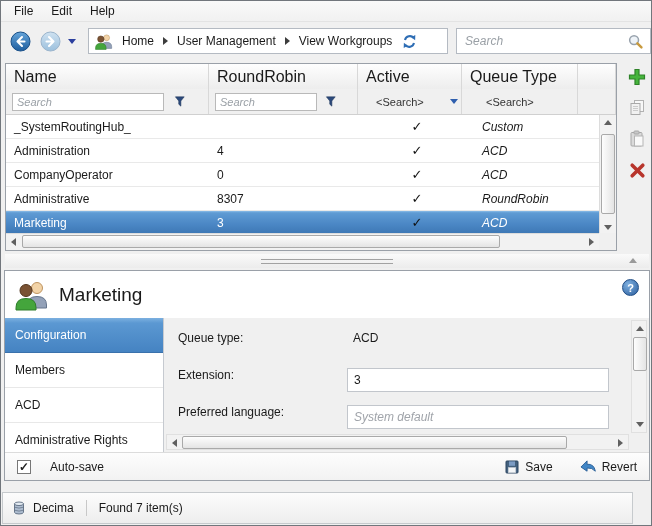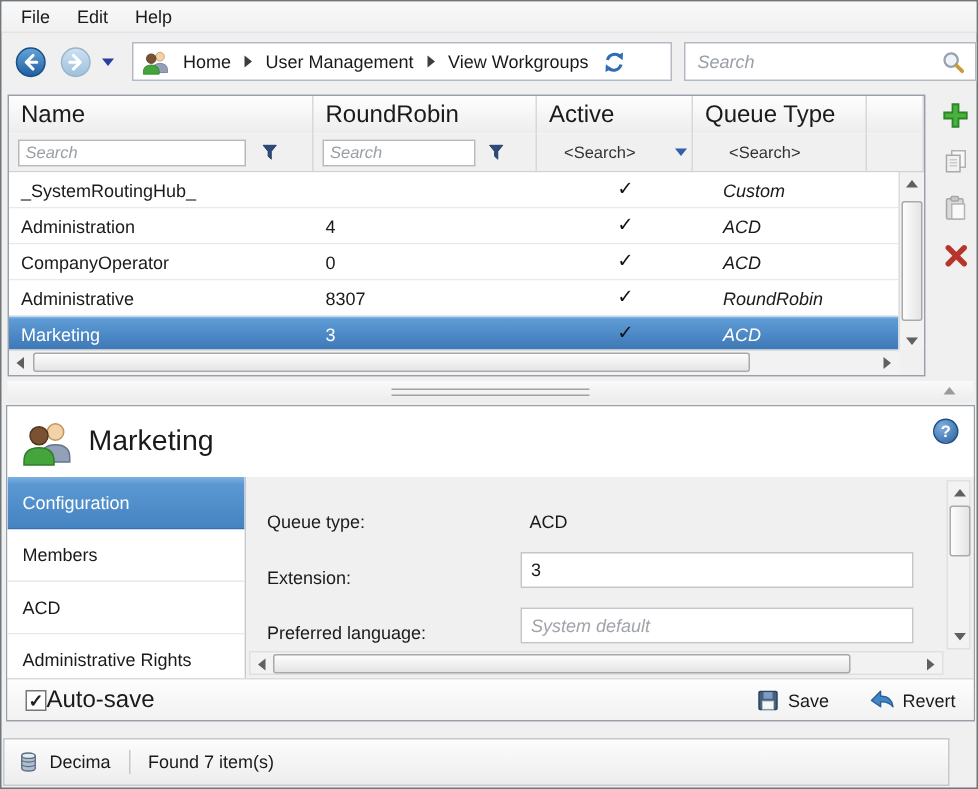--- a/index.html
+++ b/index.html
@@ -68,31 +68,31 @@
   
   .detail{position:absolute;left:3px;top:269px;width:646px;height:211px;background:#fff;border:1px solid #9aa0a8;}
   .d-header{position:absolute;left:0;top:0;right:0;height:47px;background:#fff;display:flex;align-items:center;padding:0 10px;}
   .d-title{font-size:19px;color:#1a1a1a;margin-left:10px;}
   .help-btn{position:absolute;right:10px;top:8px;width:17px;height:17px;border-radius:50%;background:radial-gradient(circle at 35% 30%,#7fb0e0,#2c5f9e);border:1px solid #1f4d86;color:#fff;font-size:11px;font-weight:bold;display:flex;align-items:center;justify-content:center;}
   .d-body{position:absolute;left:0;top:47px;right:0;bottom:28px;display:flex;}
   .tabs{width:177px;border-right:1px solid #c6cad0;background:#fff;overflow:hidden;}
   .tab{height:35px;display:flex;align-items:center;padding-left:10px;font-size:12px;color:#1a1a1a;border-bottom:1px solid #e8e8e8;background:#fff;}
   .tab.selected{background:linear-gradient(180deg,#7cb0e0 0%,#5b98d2 15%,#4583c2 100%);color:#fff;border-bottom:1px solid #3a71ac;}
   .form{position:relative;flex:1;background:#f0f0f0;padding:13px 40px 20px 14px;}
-  .f-row{display:flex;align-items:flex-end;margin-bottom:13px;height:24px;gap:19px;}
+  .f-row{display:flex;align-items:flex-start;margin-bottom:13px;height:24px;gap:19px;}
   .f-label{width:150px;font-size:12px;color:#1a1a1a;flex:0 0 auto;}
   .f-static{font-size:12px;color:#1a1a1a;padding-left:6px;}
   .f-input{width:262px;height:24px;border:1px solid #c2c6cc;background:#fff;font-size:12px;color:#1a1a1a;padding:0 6px;outline:none;}
   .f-input.ph::placeholder{color:#a0a4aa;font-style:italic;}
   .form .vscroll{top:2px;right:2px;height:calc(100% - 21px);border:1px solid #e0e0e0;}
   .form .hscroll{left:2px;bottom:2px;right:20px;border:1px solid #e0e0e0;}
 
   .d-footer{position:absolute;left:0;bottom:0;right:0;height:28px;background:linear-gradient(#fdfdfd,#f2f2f2);border-top:1px solid #dcdcdc;display:flex;align-items:center;padding:0 12px;}
   .checkbox{width:14px;height:14px;background:#fff;border:1px solid #777;display:flex;align-items:center;justify-content:center;font-family:"DejaVu Sans",sans-serif;font-size:12px;font-weight:bold;color:#222;line-height:1;}
-  .chk-label{font-size:16px;color:#1a1a1a;margin-left:0;}
+  .chk-label{font-size:12px;color:#1a1a1a;margin-left:19px;}
   .footer-right{margin-left:auto;display:flex;align-items:center;gap:26px;}
   .action-btn{display:flex;align-items:center;gap:5px;font-size:12px;color:#1a1a1a;}
 
   
   .statusbar{position:absolute;left:1px;right:18px;bottom:1px;height:32px;background:linear-gradient(#fcfcfc,#ededed);border:1px solid #c6cacd;display:flex;align-items:center;padding:0 8px;}
   .sb-text{font-size:12px;color:#1a1a1a;margin-left:6px;}
   .sb-sep{width:1px;height:16px;background:#c8c8c8;margin:0 12px;}
   svg{display:block;}
 </style>
 </head>

